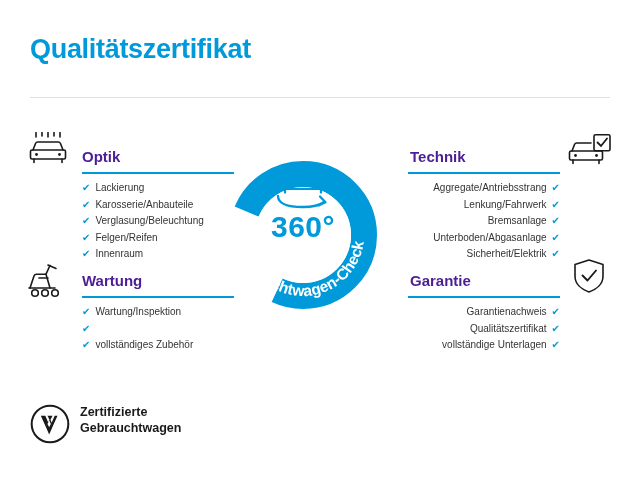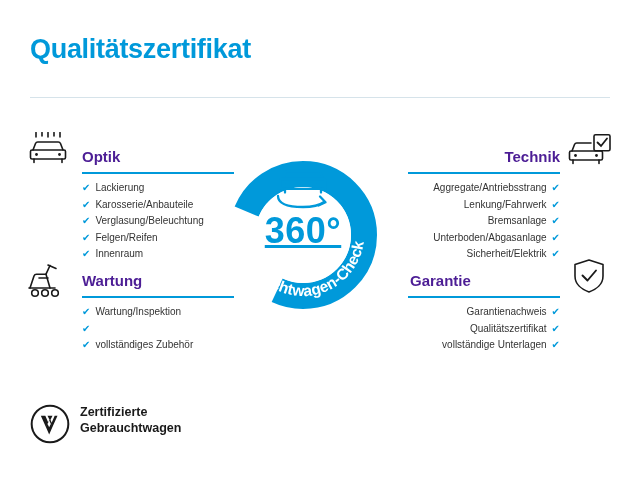--- a/index.html
+++ b/index.html
@@ -88,25 +88,24 @@
     top: 160px;
     width: 150px;
     height: 150px;
   }
   .badge .deg {
     position: absolute;
     left: 0;
     top: 50px;
     width: 150px;
     text-align: center;
-    font-size: 36px;
+    font-size: 30px;
     font-weight: bold;
     color: #0099DA;
     letter-spacing: 0.5px;
-    text-decoration: underline;
   }
 
   
   .icon {
     position: absolute;
   }
 
   
   .footer {
     position: absolute;
@@ -179,21 +178,21 @@
         <path d="M4 17 L6.5 10.5 C6.9 9.6 7.7 9 8.7 9 L23 9"></path>
         <path d="M3 17 L33 17 C34 17 34.5 17.7 34.5 18.6 L34.5 24.5 C34.5 25.3 33.9 26 33 26 L3 26 C2.1 26 1.5 25.3 1.5 24.5 L1.5 18.6 C1.5 17.7 2 17 3 17 Z"></path>
         <path d="M5 26 L5 29.5 M31 26 L31 29.5"></path>
         <circle cx="7.5" cy="21.5" r="1.4" fill="#1a1a1a" stroke="none"></circle>
         <circle cx="28.5" cy="21.5" r="1.4" fill="#1a1a1a" stroke="none"></circle>
         <rect x="26" y="0.8" width="16" height="16" rx="1.5"></rect>
         <path d="M29.5 8.5 L33 12 L39 4.5" stroke-width="1.8"></path>
       </g>
     </svg>
   </div>
-  <div class="sec-head" style="left:410px; top:148px; width:150px; text-align:right;">Technik</div>
+  <div class="sec-head" style="left:410px; top:148px; width:150px; text-align:left;">Technik</div>
   <div class="sec-rule" style="left:408px; top:172px; width:152px;"></div>
   <div class="list right" style="left:380px; top:180px; width:180px;">
     <div class="row">
         <span class="check">✔</span>
         <span>Aggregate/Antriebsstrang</span>
       </div>
     <div class="row">
         <span class="check">✔</span>
         <span>Lenkung/Fahrwerk</span>
       </div>

